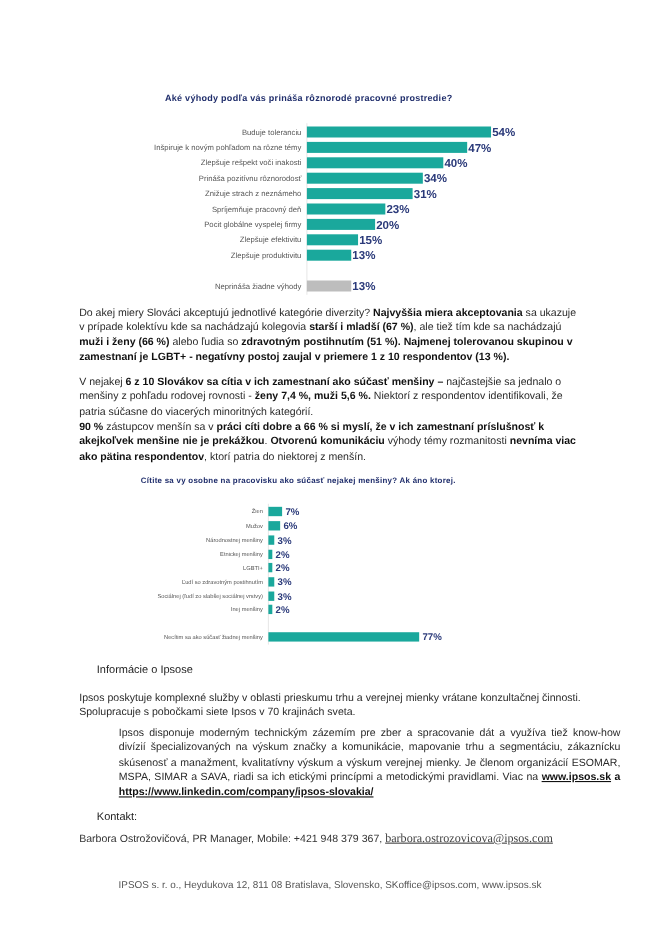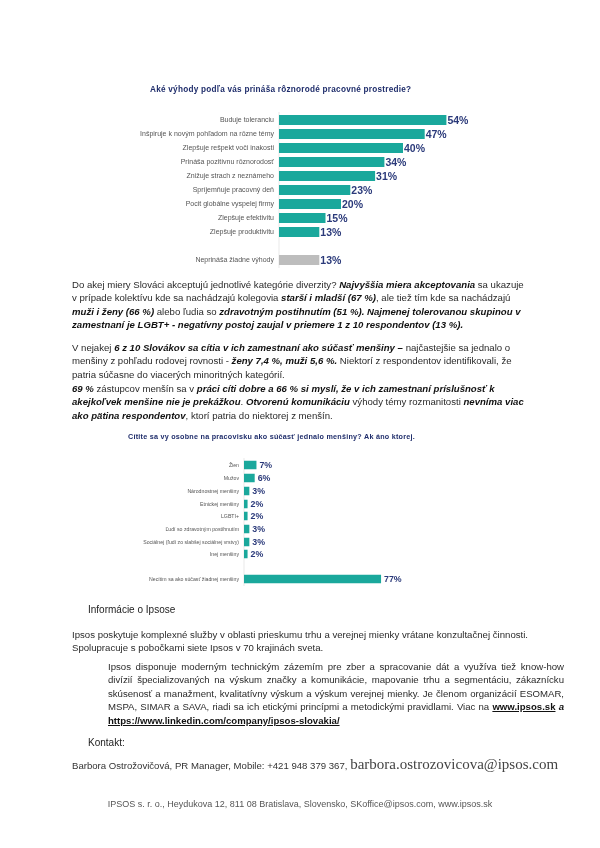--- a/index.html
+++ b/index.html
@@ -1,25 +1,25 @@
 <!DOCTYPE html>
 <html><head>
 <meta charset="utf-8">
 <style>
   html, body { margin: 0; padding: 0; background: #ffffff; }
   body { width: 600px; height: 848px; position: relative; overflow: hidden;
          font-family: "Liberation Sans", sans-serif; color: #222; }
   .chart-title { position: absolute; font-weight: bold; color: #1f2d6b; font-size: 8.2px; letter-spacing: 0.25px; }
   .para { position: absolute; left: 72px; width: 456px; font-size: 9.6px; line-height: 13.4px; color: #2a2a2a; }
-  .para b { color: #111; font-style: italic; }
+  .para b { color: #111; }
   .justify { text-align: justify; }
   .heading { position: absolute; left: 88px; font-size: 10px; font-weight: normal; color: #222; }
   a.link { color: #111; font-weight: bold; text-decoration: underline; }
   .contact-line { position: absolute; left: 72px; top: 756px; font-size: 9.6px; color: #333; white-space: nowrap; }
-  .contact-line .email { font-family: "Liberation Serif", serif; font-size: 15px; color: #444; }
+  .contact-line .email { font-family: "Liberation Serif", serif; font-size: 11px; color: #444; text-decoration: underline; }
   .footer { position: absolute; left: 0; width: 600px; top: 799px; text-align: center; font-size: 9px; color: #555; }
 </style>
 </head>
 <body>
 
 <div class="chart-title" style="left:150px; top:85px;">Aké výhody podľa vás prináša rôznorodé pracovné prostredie?</div>
 <svg id="chart1" width="600" height="848" style="position:absolute;left:0;top:0;pointer-events:none;">
     <line x1="279" x2="279" y1="112" y2="268" stroke="#e3e3e3" stroke-width="0.8"></line>
     <rect x="279" y="115" width="167.4" height="10" fill="#1aa89c"></rect>
     <text x="274" y="122.45" text-anchor="end" font-size="7" fill="#555" font-family="Liberation Sans, sans-serif">Buduje toleranciu</text>
@@ -49,23 +49,23 @@
     <text x="274" y="234.45" text-anchor="end" font-size="7" fill="#555" font-family="Liberation Sans, sans-serif">Zlepšuje produktivitu</text>
     <text x="320.3" y="235.78" font-size="10.5" font-weight="bold" fill="#2b3a7a" font-family="Liberation Sans, sans-serif">13%</text>
     <rect x="279" y="255" width="40.300000000000004" height="10" fill="#bdbdbd"></rect>
     <text x="274" y="262.45" text-anchor="end" font-size="7" fill="#555" font-family="Liberation Sans, sans-serif">Neprináša žiadne výhody</text>
     <text x="320.3" y="263.78" font-size="10.5" font-weight="bold" fill="#2b3a7a" font-family="Liberation Sans, sans-serif">13%</text>
   </svg>
 
 <div class="para" id="p1" style="top:278px;"><span>Do akej miery Slováci akceptujú jednotlivé kategórie diverzity? </span><b>Najvyššia miera akceptovania</b><span> sa ukazuje v prípade kolektívu kde sa nachádzajú kolegovia </span><b>starší i mladší (67 %)</b><span>, ale tiež tím kde sa nachádzajú </span><b>muži i ženy (66 %)</b><span> alebo ľudia so </span><b>zdravotným postihnutím (51 %). Najmenej tolerovanou skupinou v zamestnaní je LGBT+ - negatívny postoj zaujal v priemere 1 z 10 respondentov (13 %).</b></div>
 
 <div class="para" id="p2" style="top:341px;"><span>V nejakej </span><b>6 z 10 Slovákov sa cítia v ich zamestnaní ako súčasť menšiny –</b><span> najčastejšie sa jednalo o menšiny z pohľadu rodovej rovnosti -  </span><b>ženy 7,4 %, muži 5,6 %.</b><span> Niektorí z respondentov identifikovali, že patria súčasne do viacerých minoritných kategórií.</span></div>
-<div class="para" id="p3" style="top:382px;"><b>69 %</b><span> zástupcov menšín sa v </span><b>práci cíti dobre a 66 % si myslí, že v ich zamestnaní príslušnosť k akejkoľvek menšine nie je prekážkou</b><span>. </span><b>Otvorenú komunikáciu</b><span> výhody témy rozmanitosti </span><b>nevníma viac ako pätina respondentov</b><span>, ktorí patria do niektorej z menšín.</span></div>
+<div class="para" id="p3" style="top:382px;"><b>90 %</b><span> zástupcov menšín sa v </span><b>práci cíti dobre a 66 % si myslí, že v ich zamestnaní príslušnosť k akejkoľvek menšine nie je prekážkou</b><span>. </span><b>Otvorenú komunikáciu</b><span> výhody témy rozmanitosti </span><b>nevníma viac ako pätina respondentov</b><span>, ktorí patria do niektorej z menšín.</span></div>
 
-<div class="chart-title" style="left:128px; top:432px; font-size:7.2px;">Cítite sa vy osobne na pracovisku ako súčasť jednalo menšiny? Ak áno ktorej.</div>
+<div class="chart-title" style="left:128px; top:432px; font-size:7.2px;">Cítite sa vy osobne na pracovisku ako súčasť nejakej menšiny? Ak áno ktorej.</div>
 <svg id="chart2" width="600" height="848" style="position:absolute;left:0;top:0;pointer-events:none;">
     <line x1="244" x2="244" y1="458" y2="586" stroke="#e3e3e3" stroke-width="0.8"></line>
     <rect x="244" y="460.75" width="12.46" height="8.5" fill="#1aa89c"></rect>
     <text x="239" y="466.82" text-anchor="end" font-size="5.2" fill="#555" font-family="Liberation Sans, sans-serif">Žien</text>
     <text x="259.46" y="468.168" font-size="8.8" font-weight="bold" fill="#2b3a7a" font-family="Liberation Sans, sans-serif">7%</text>
     <rect x="244" y="473.75" width="10.68" height="8.5" fill="#1aa89c"></rect>
     <text x="239" y="479.82" text-anchor="end" font-size="5.2" fill="#555" font-family="Liberation Sans, sans-serif">Mužov</text>
     <text x="257.68" y="481.168" font-size="8.8" font-weight="bold" fill="#2b3a7a" font-family="Liberation Sans, sans-serif">6%</text>
     <rect x="244" y="486.75" width="5.34" height="8.5" fill="#1aa89c"></rect>
     <text x="239" y="492.82" text-anchor="end" font-size="5.2" fill="#555" font-family="Liberation Sans, sans-serif">Národnostnej menšiny</text>

